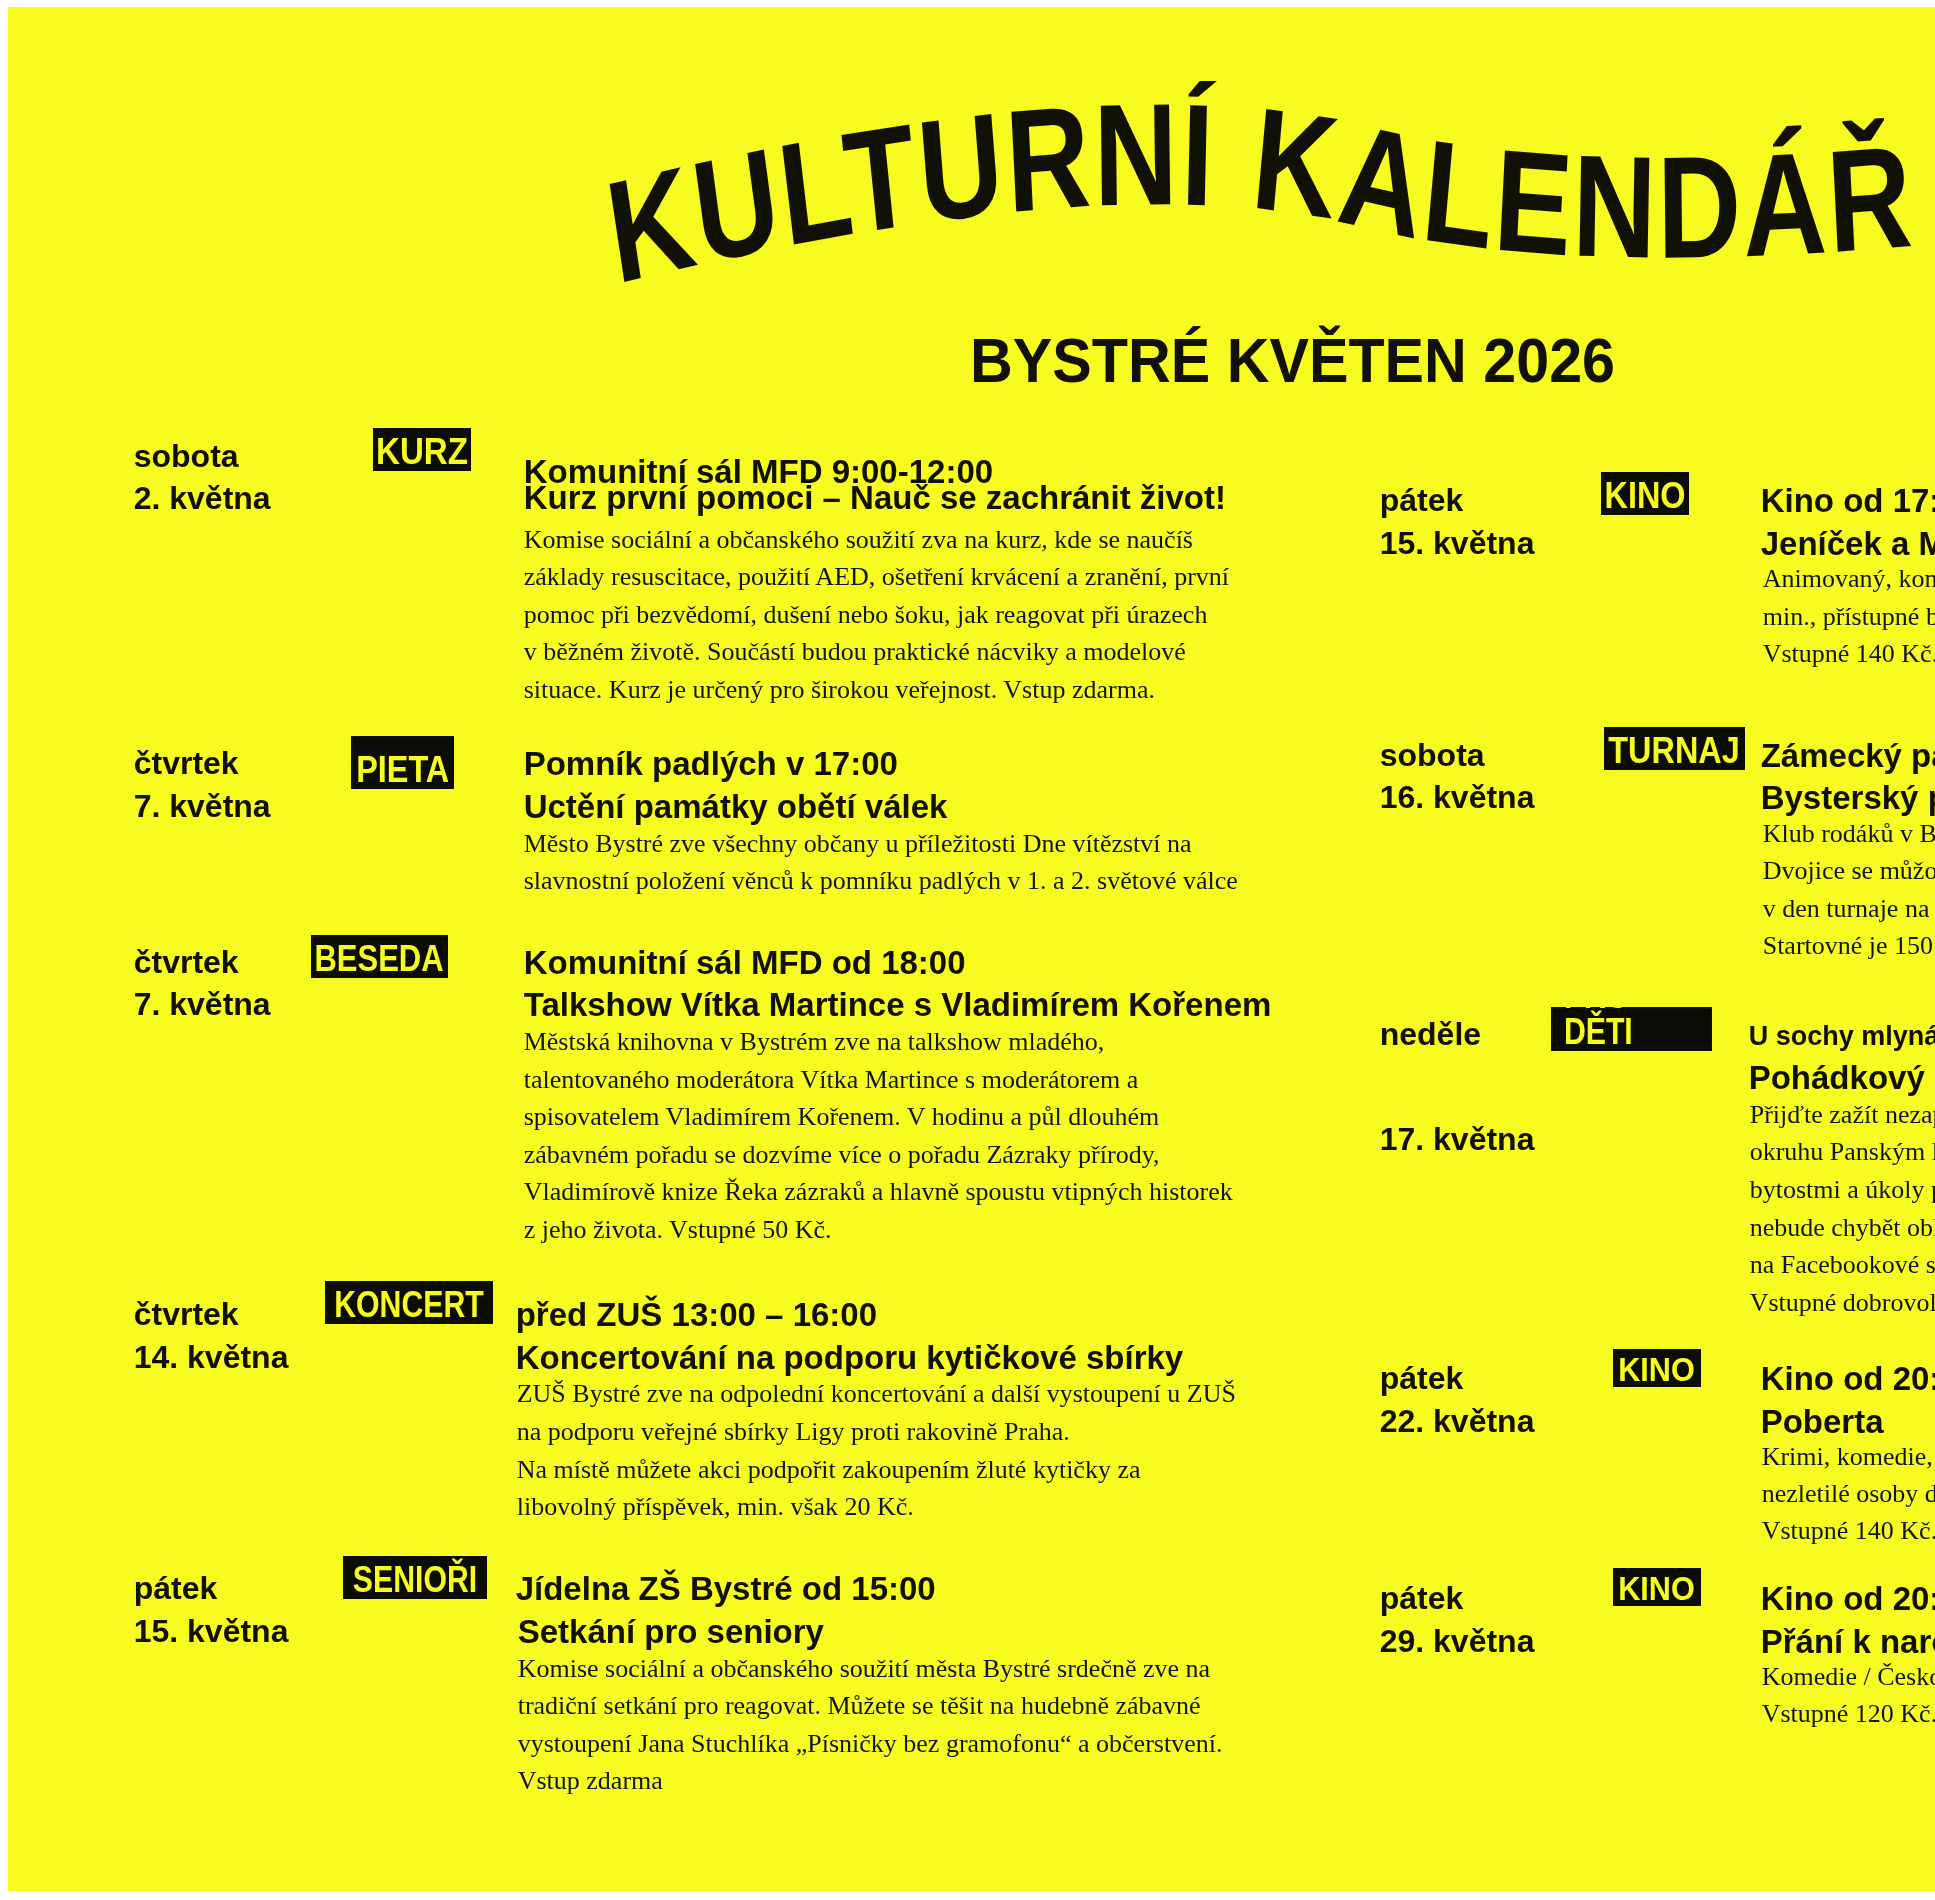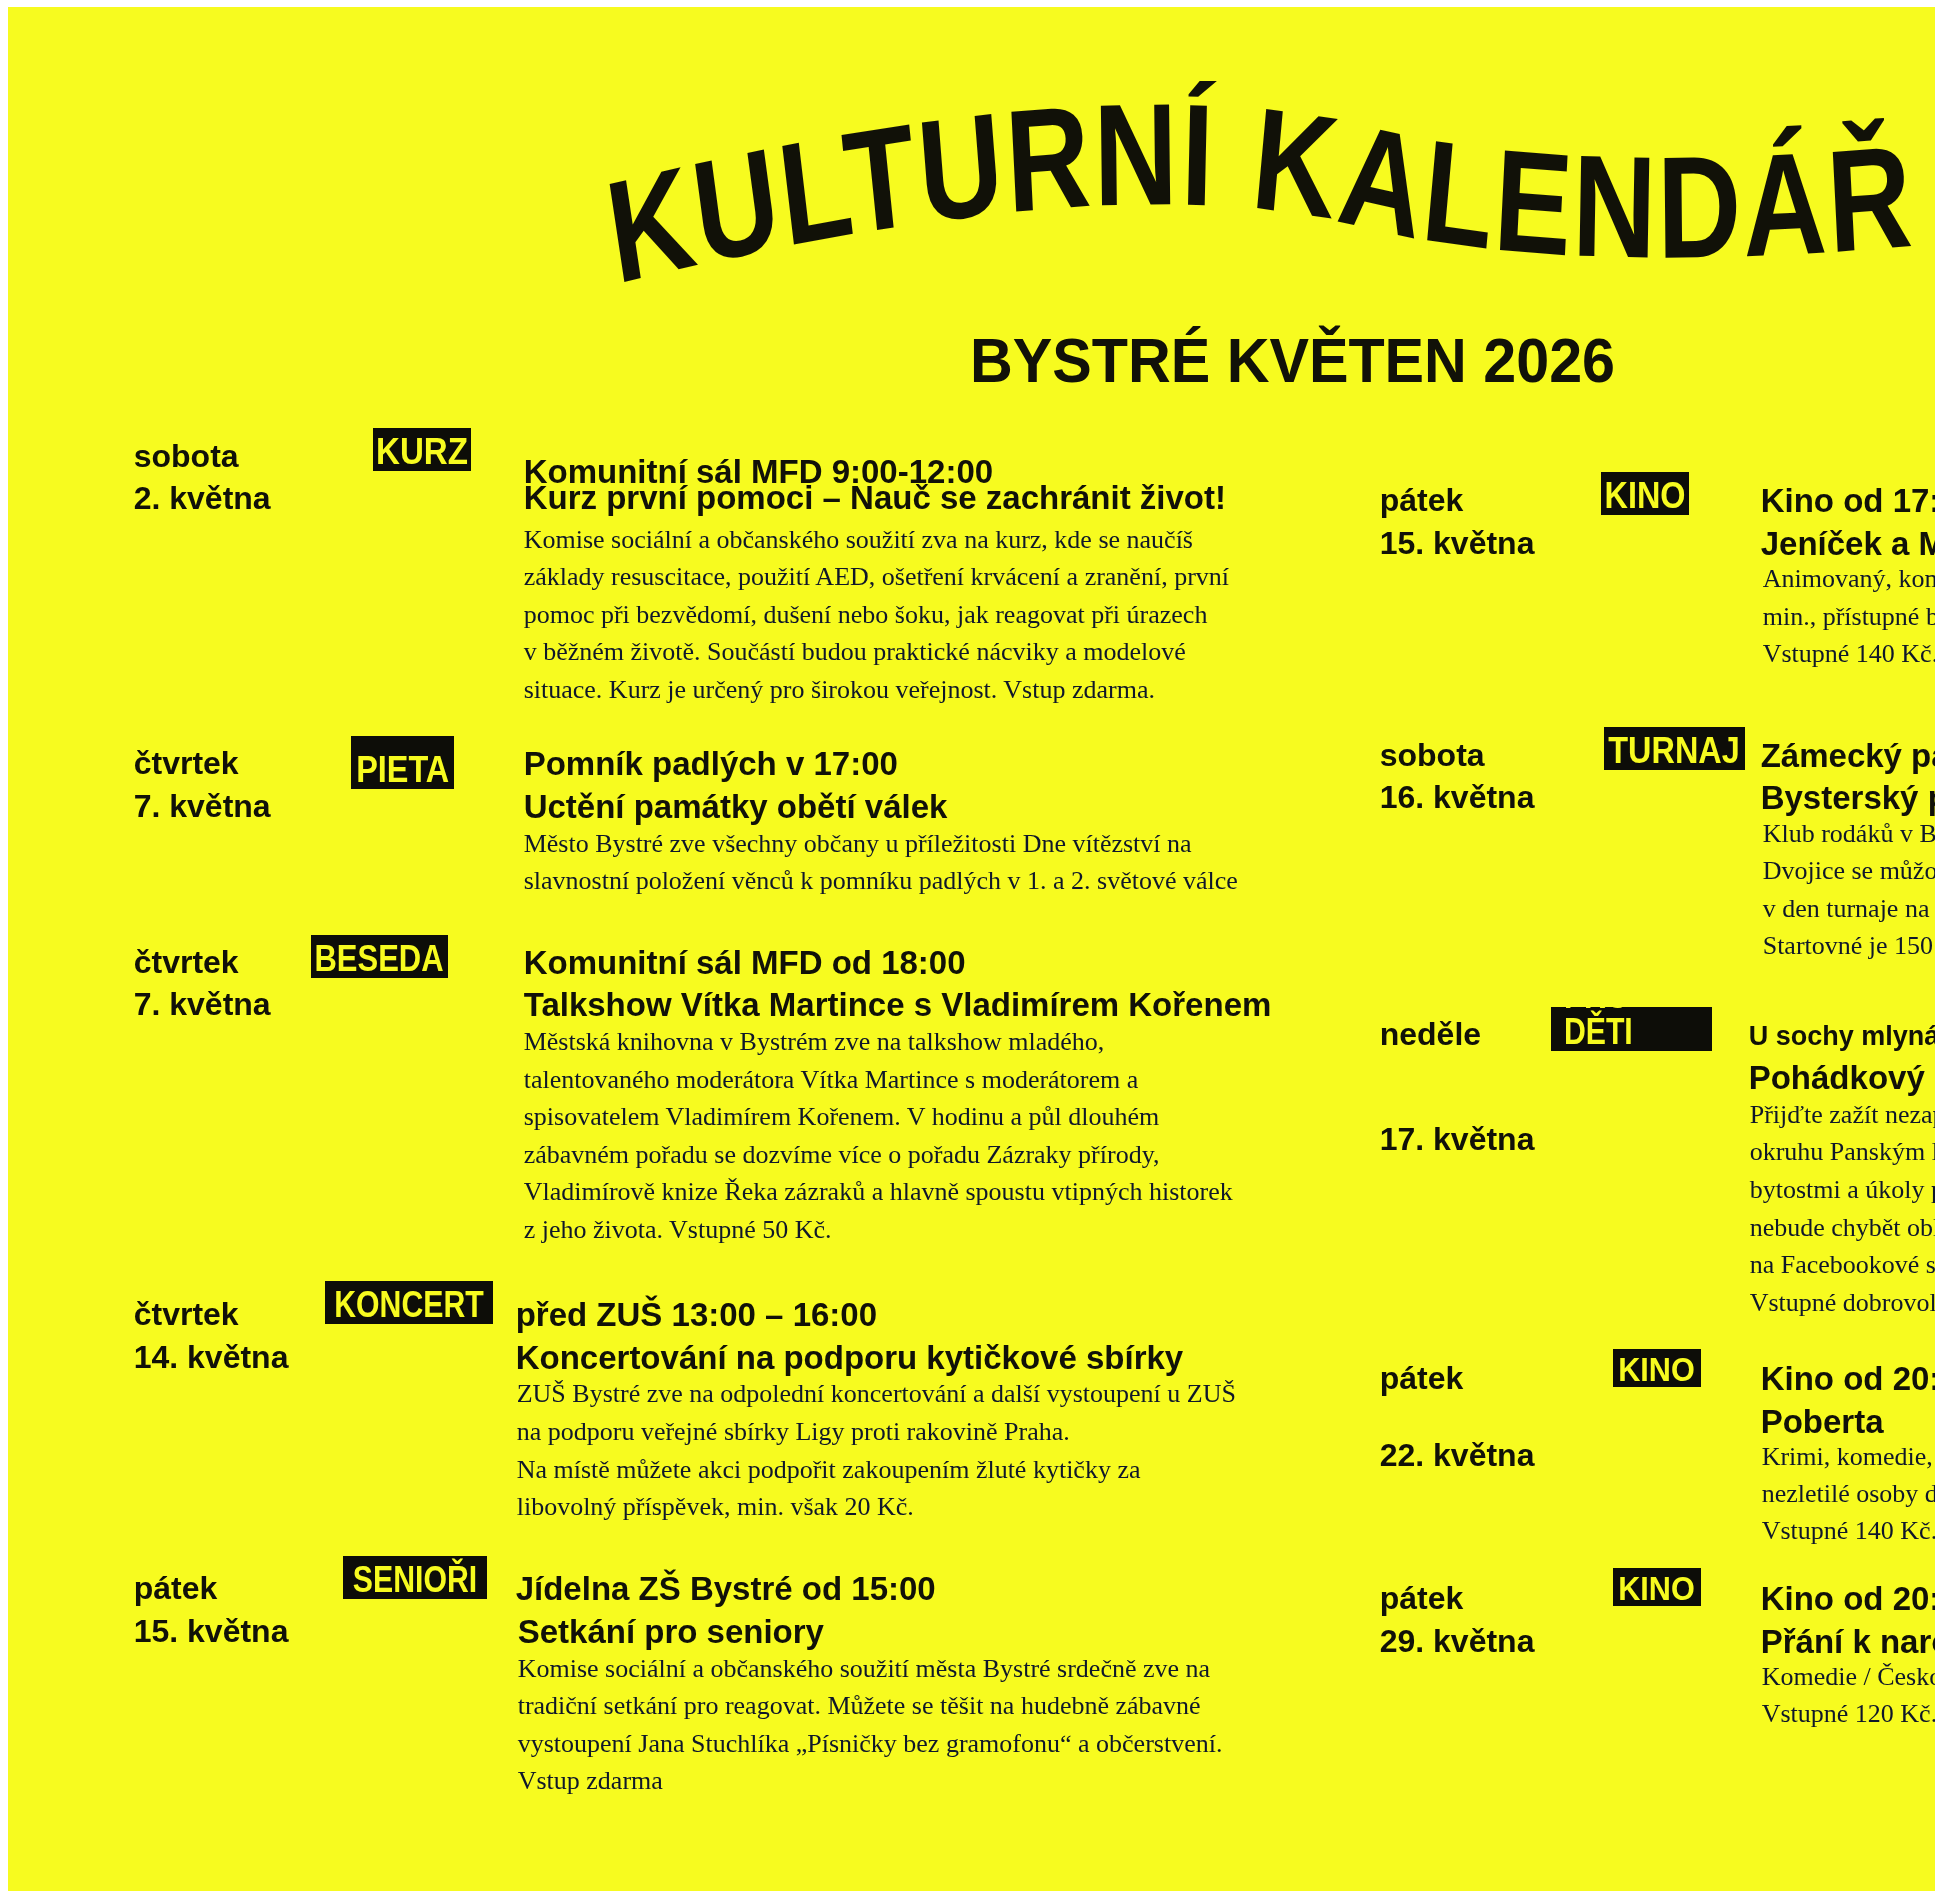--- a/index.html
+++ b/index.html
@@ -150,21 +150,21 @@
     <div class="abs serif body-line" style="left:1742px; top:1095px;">Přijďte zažít nezapomenutelné pohádkové odpoledne. Na cca 2,5km</div>
     <div class="abs serif body-line" style="left:1742px; top:1132px;">okruhu Panským lesem budou čekat stanoviště s pohádkovými</div>
     <div class="abs serif body-line" style="left:1742px; top:1170px;">bytostmi a úkoly pro děti.  Trasa je sjízdná kočárkem. Na místě</div>
     <div class="abs serif body-line" style="left:1742px; top:1208px;">nebude chybět oblíbený občerstvovací stánek. Další informace sdílíme</div>
     <div class="abs serif body-line" style="left:1742px; top:1245px;">na Facebookové stránce Pohádkový les v Bystrém 2026.</div>
     <div class="abs serif body-line" style="left:1742px; top:1283px;">Vstupné dobrovolné</div>
   </div>
 
   <div>
     <div class="abs sans day" style="left:1372px; top:1355px;">pátek</div>
-    <div class="abs sans date" style="left:1372px; top:1398px;margin-top:34px;">22. května</div>
+    <div class="abs sans date" style="left:1372px; top:1398px;">22. května</div>
     <div class="badge" style="left:1605px; top:1342px; width:88px; height:38px;">
       <span style="font-size:34px; transform:scaleX(0.9);">KINO</span>
     </div>
     <div class="abs sans loc" style="left:1753px; top:1355px;">Kino od 20:00</div>
     <div class="abs sans ttl" style="left:1753px; top:1398px;">Poberta</div>
     <div class="abs serif body-line" style="left:1754px; top:1437px;">Krimi, komedie, drama / Česko, 2026 / 118 min., nevhodné pro</div>
     <div class="abs serif body-line" style="left:1754px; top:1474px;">nezletilé osoby do 12 let.</div>
     <div class="abs serif body-line" style="left:1754px; top:1511px;">Vstupné 140 Kč.</div>
   </div>
 

